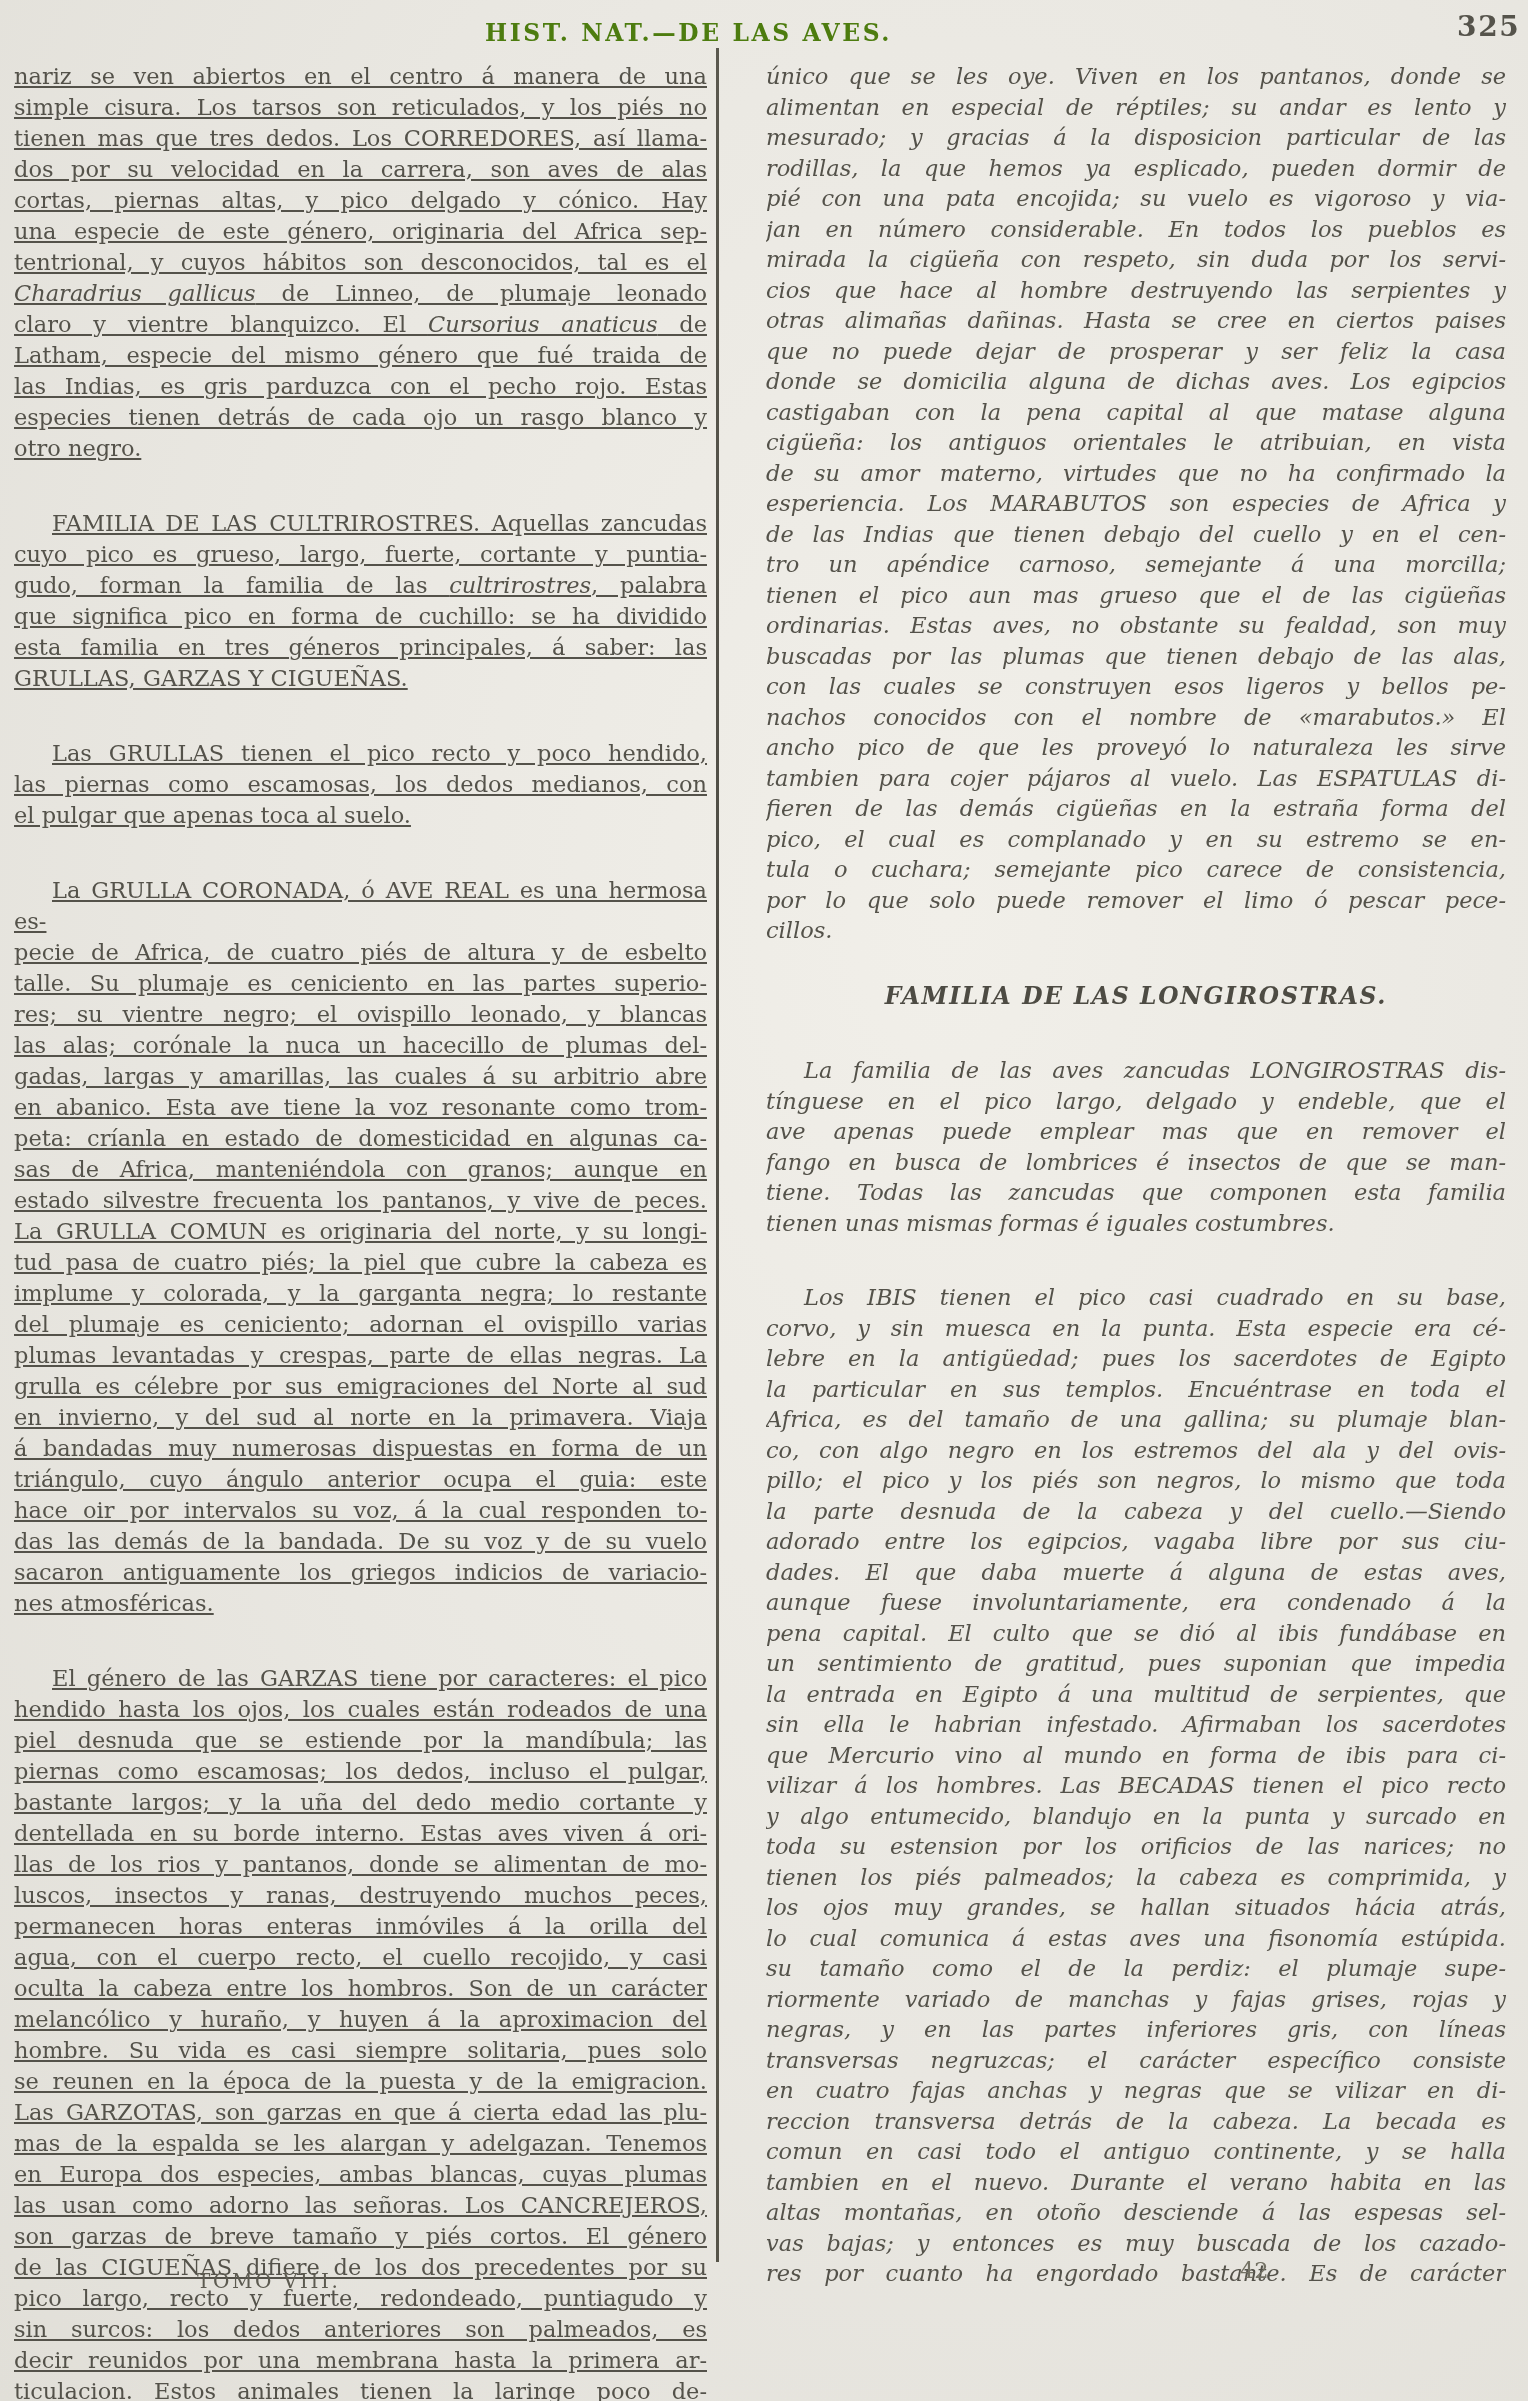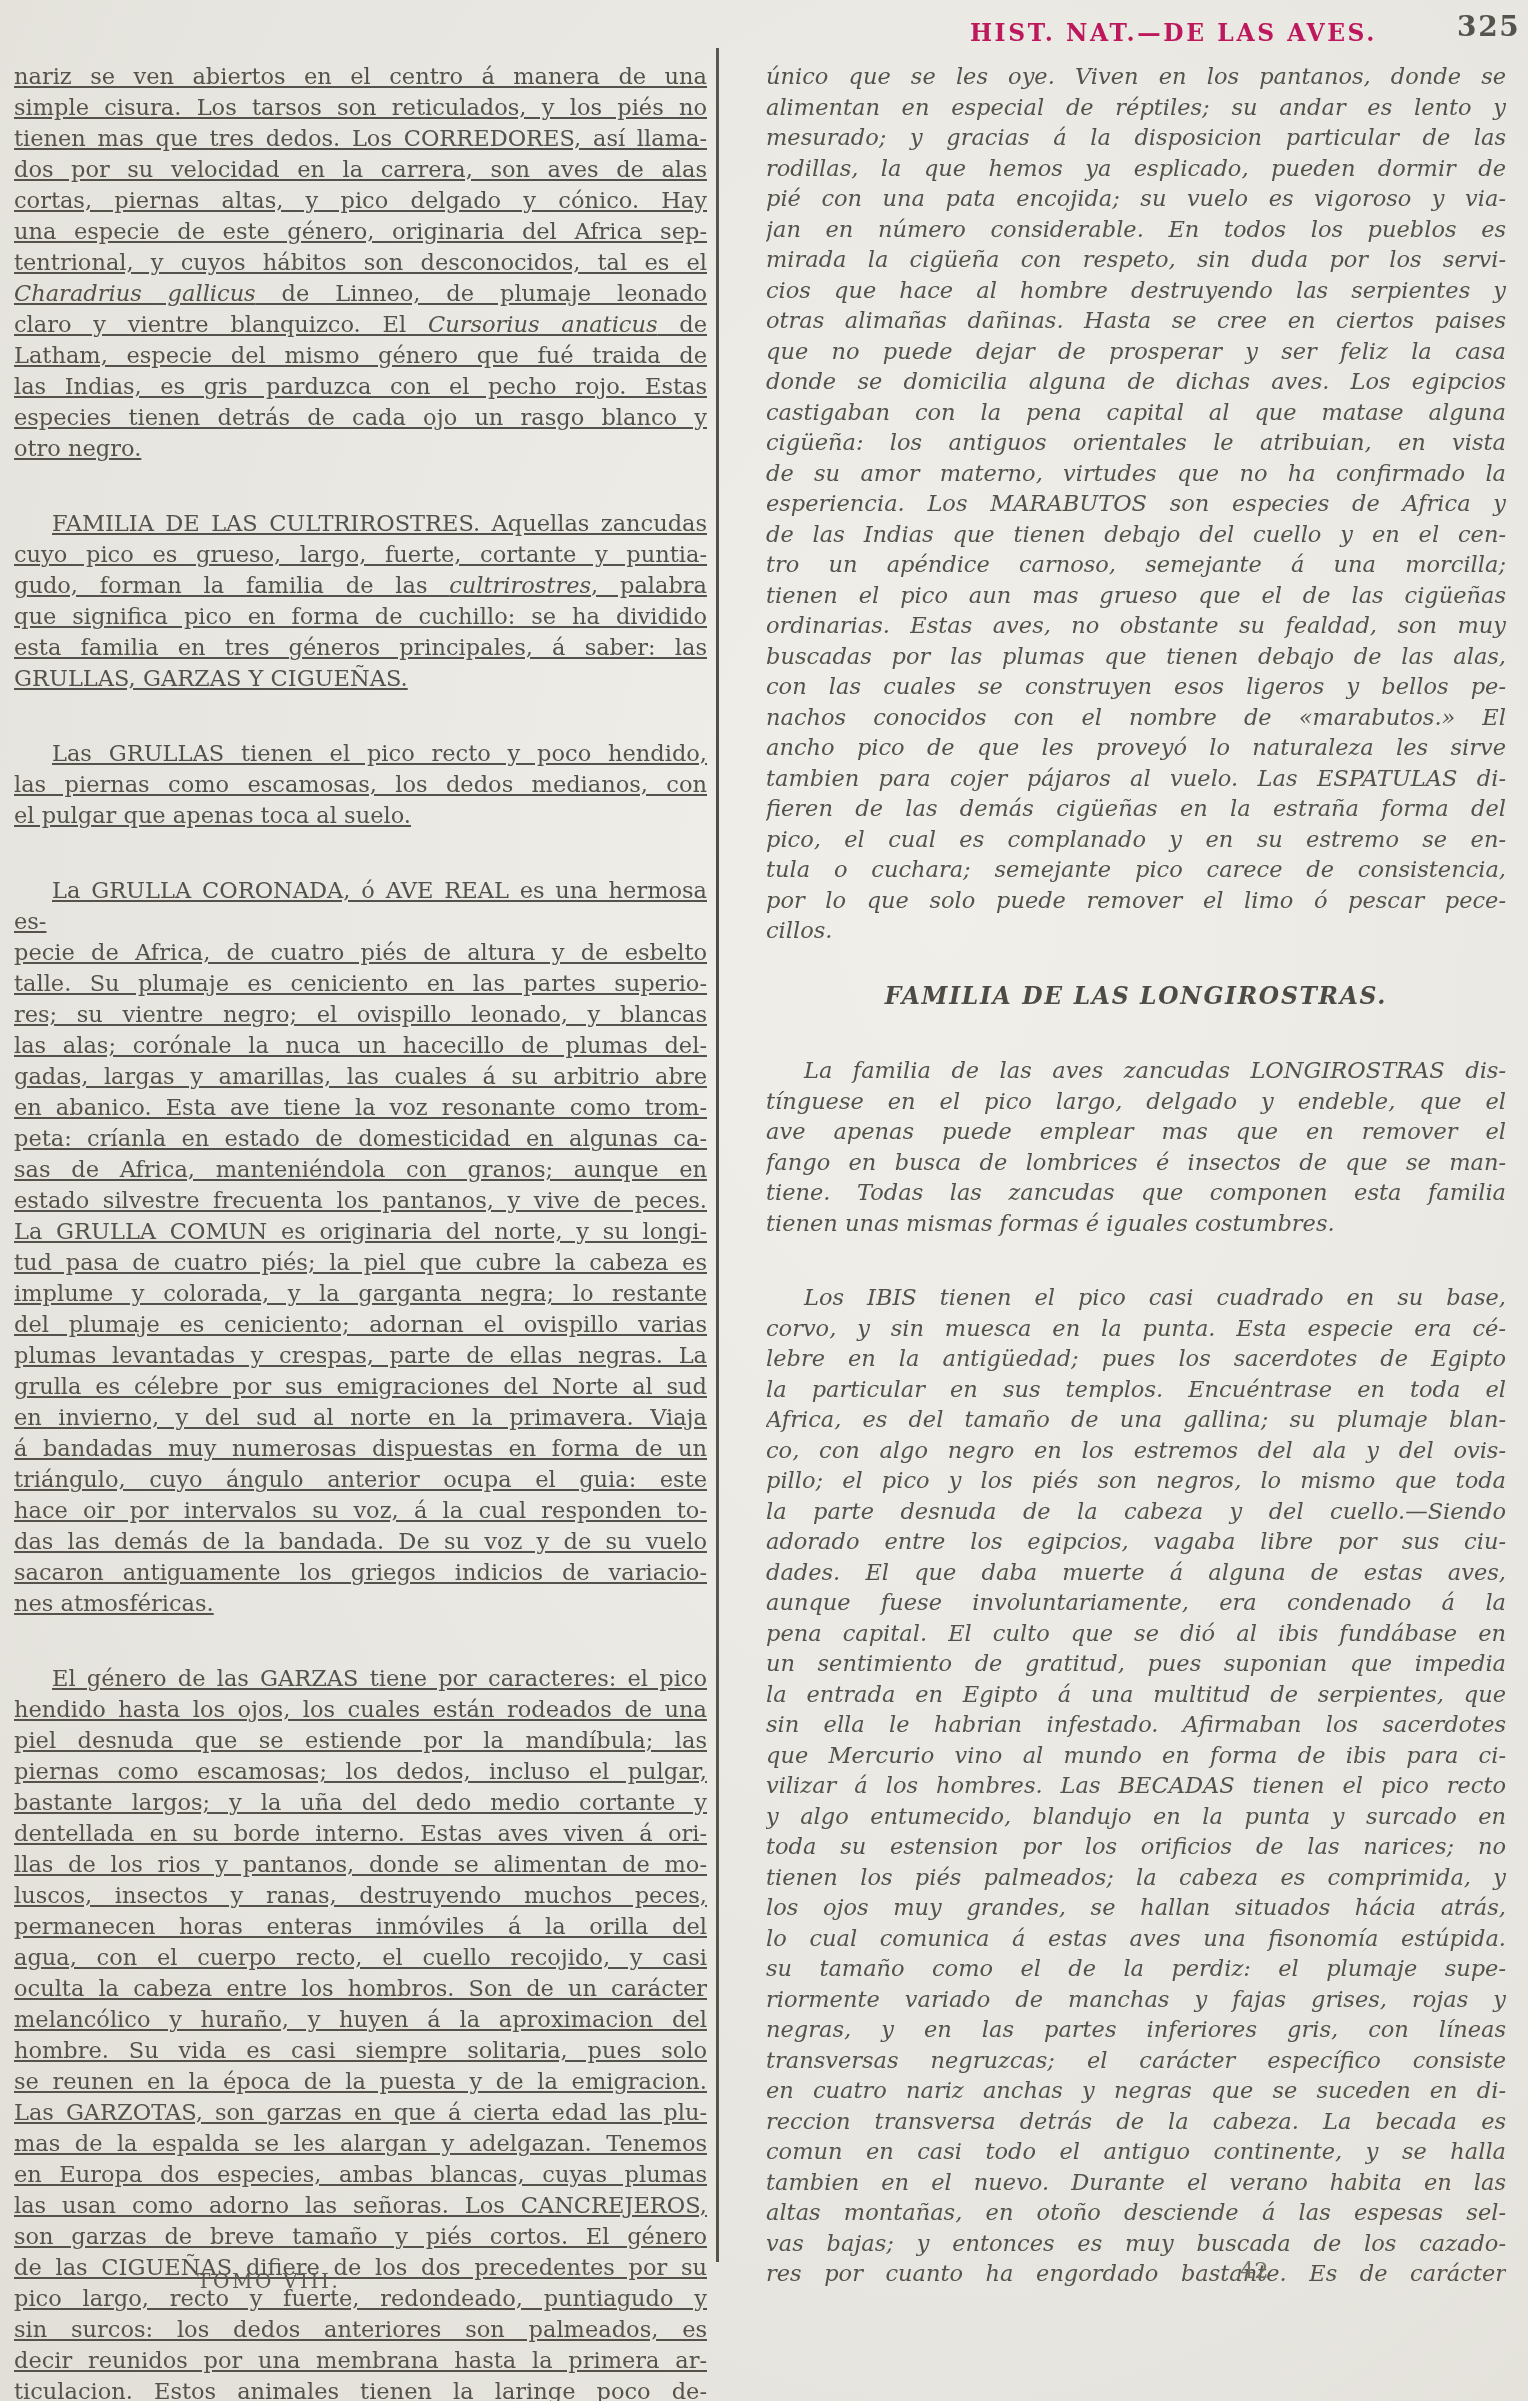--- a/index.html
+++ b/index.html
@@ -5,22 +5,22 @@
   html,body{margin:0;padding:0;}
   body{
     width:1528px;height:2401px;position:relative;overflow:hidden;
     background-color:#e9e7e1;
     background-image:radial-gradient(ellipse at 62% 38%, #f1efe9 0%, #e9e7e1 55%, #e1dfd8 100%);
     font-family:"DejaVu Serif","Liberation Serif",serif;
     color:#54524a;
   }
   .page{position:absolute;inset:0;}
   .header-title{
-    position:absolute;top:19px;left:0;width:1377px;text-align:right;
-    font-size:23.4px;font-weight:bold;letter-spacing:2.6px;color:#be185d;
+    position:absolute;top:19px;left:0;width:1377px;text-align:center;
+    font-size:23.4px;font-weight:bold;letter-spacing:2.6px;color:#4d7c0f;
   }
   .page-number{
     position:absolute;top:10.4px;left:1457px;font-size:28px;font-weight:bold;
     letter-spacing:1.7px;color:#55534b;
   }
   .column-rule{
     position:absolute;left:716px;top:48px;width:2.6px;height:2214px;
     background:linear-gradient(#5a584e,#4f4d45 40%,#5a584e 70%,#565449);
   }
   .col{
@@ -195,21 +195,21 @@
         <div class="ln">vilizar á los hombres. Las BECADAS tienen el pico recto</div>
         <div class="ln">y algo entumecido, blandujo en la punta y surcado en</div>
         <div class="ln">toda su estension por los orificios de las narices; no</div>
         <div class="ln">tienen los piés palmeados; la cabeza es comprimida, y</div>
         <div class="ln">los ojos muy grandes, se hallan situados hácia atrás,</div>
         <div class="ln">lo cual comunica á estas aves una fisonomía estúpida.</div>
         <div class="ln">su tamaño como el de la perdiz: el plumaje supe-</div>
         <div class="ln">riormente variado de manchas y fajas grises, rojas y</div>
         <div class="ln">negras, y en las partes inferiores gris, con líneas</div>
         <div class="ln">transversas negruzcas; el carácter específico consiste</div>
-        <div class="ln">en cuatro nariz anchas y negras que se suceden en di-</div>
+        <div class="ln">en cuatro fajas anchas y negras que se vilizar en di-</div>
         <div class="ln">reccion transversa detrás de la cabeza. La becada es</div>
         <div class="ln">comun en casi todo el antiguo continente, y se halla</div>
         <div class="ln">tambien en el nuevo. Durante el verano habita en las</div>
         <div class="ln">altas montañas, en otoño desciende á las espesas sel-</div>
         <div class="ln">vas bajas; y entonces es muy buscada de los cazado-</div>
         <div class="ln">res por cuanto ha engordado bastante. Es de carácter</div>
       </div>
   </div>
 
   <div class="footer-volume">TOMO VIII.</div>

